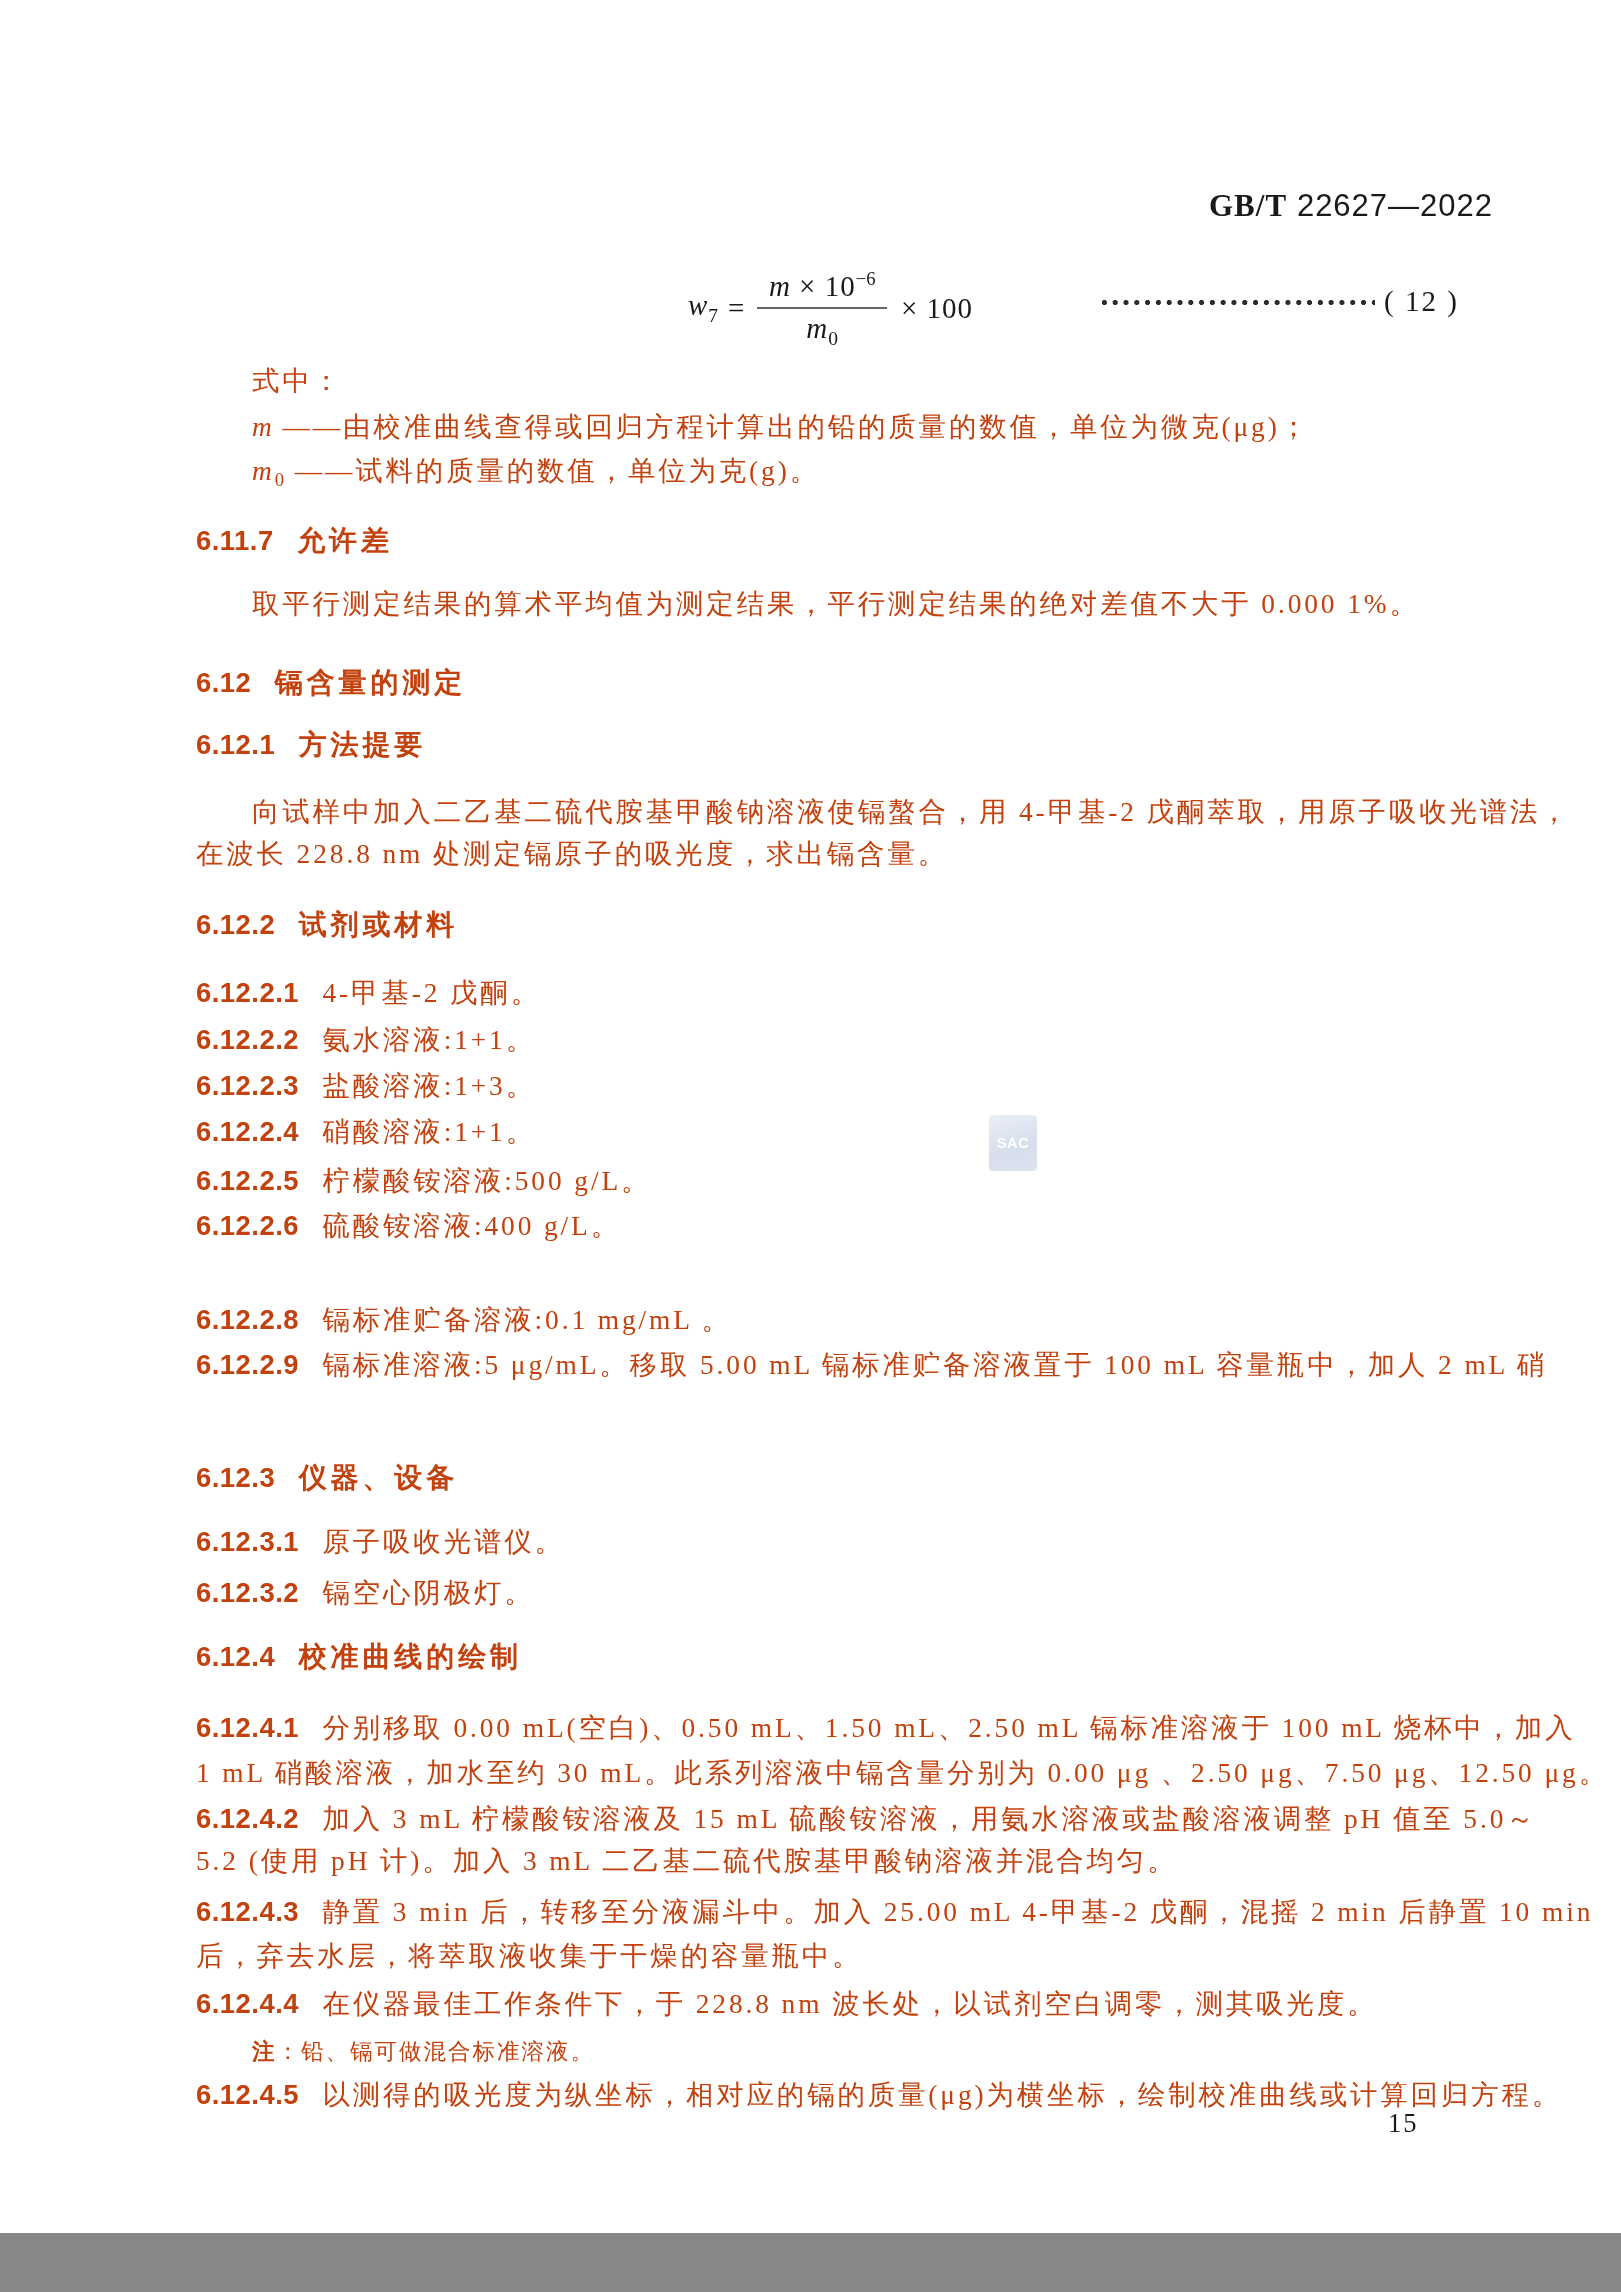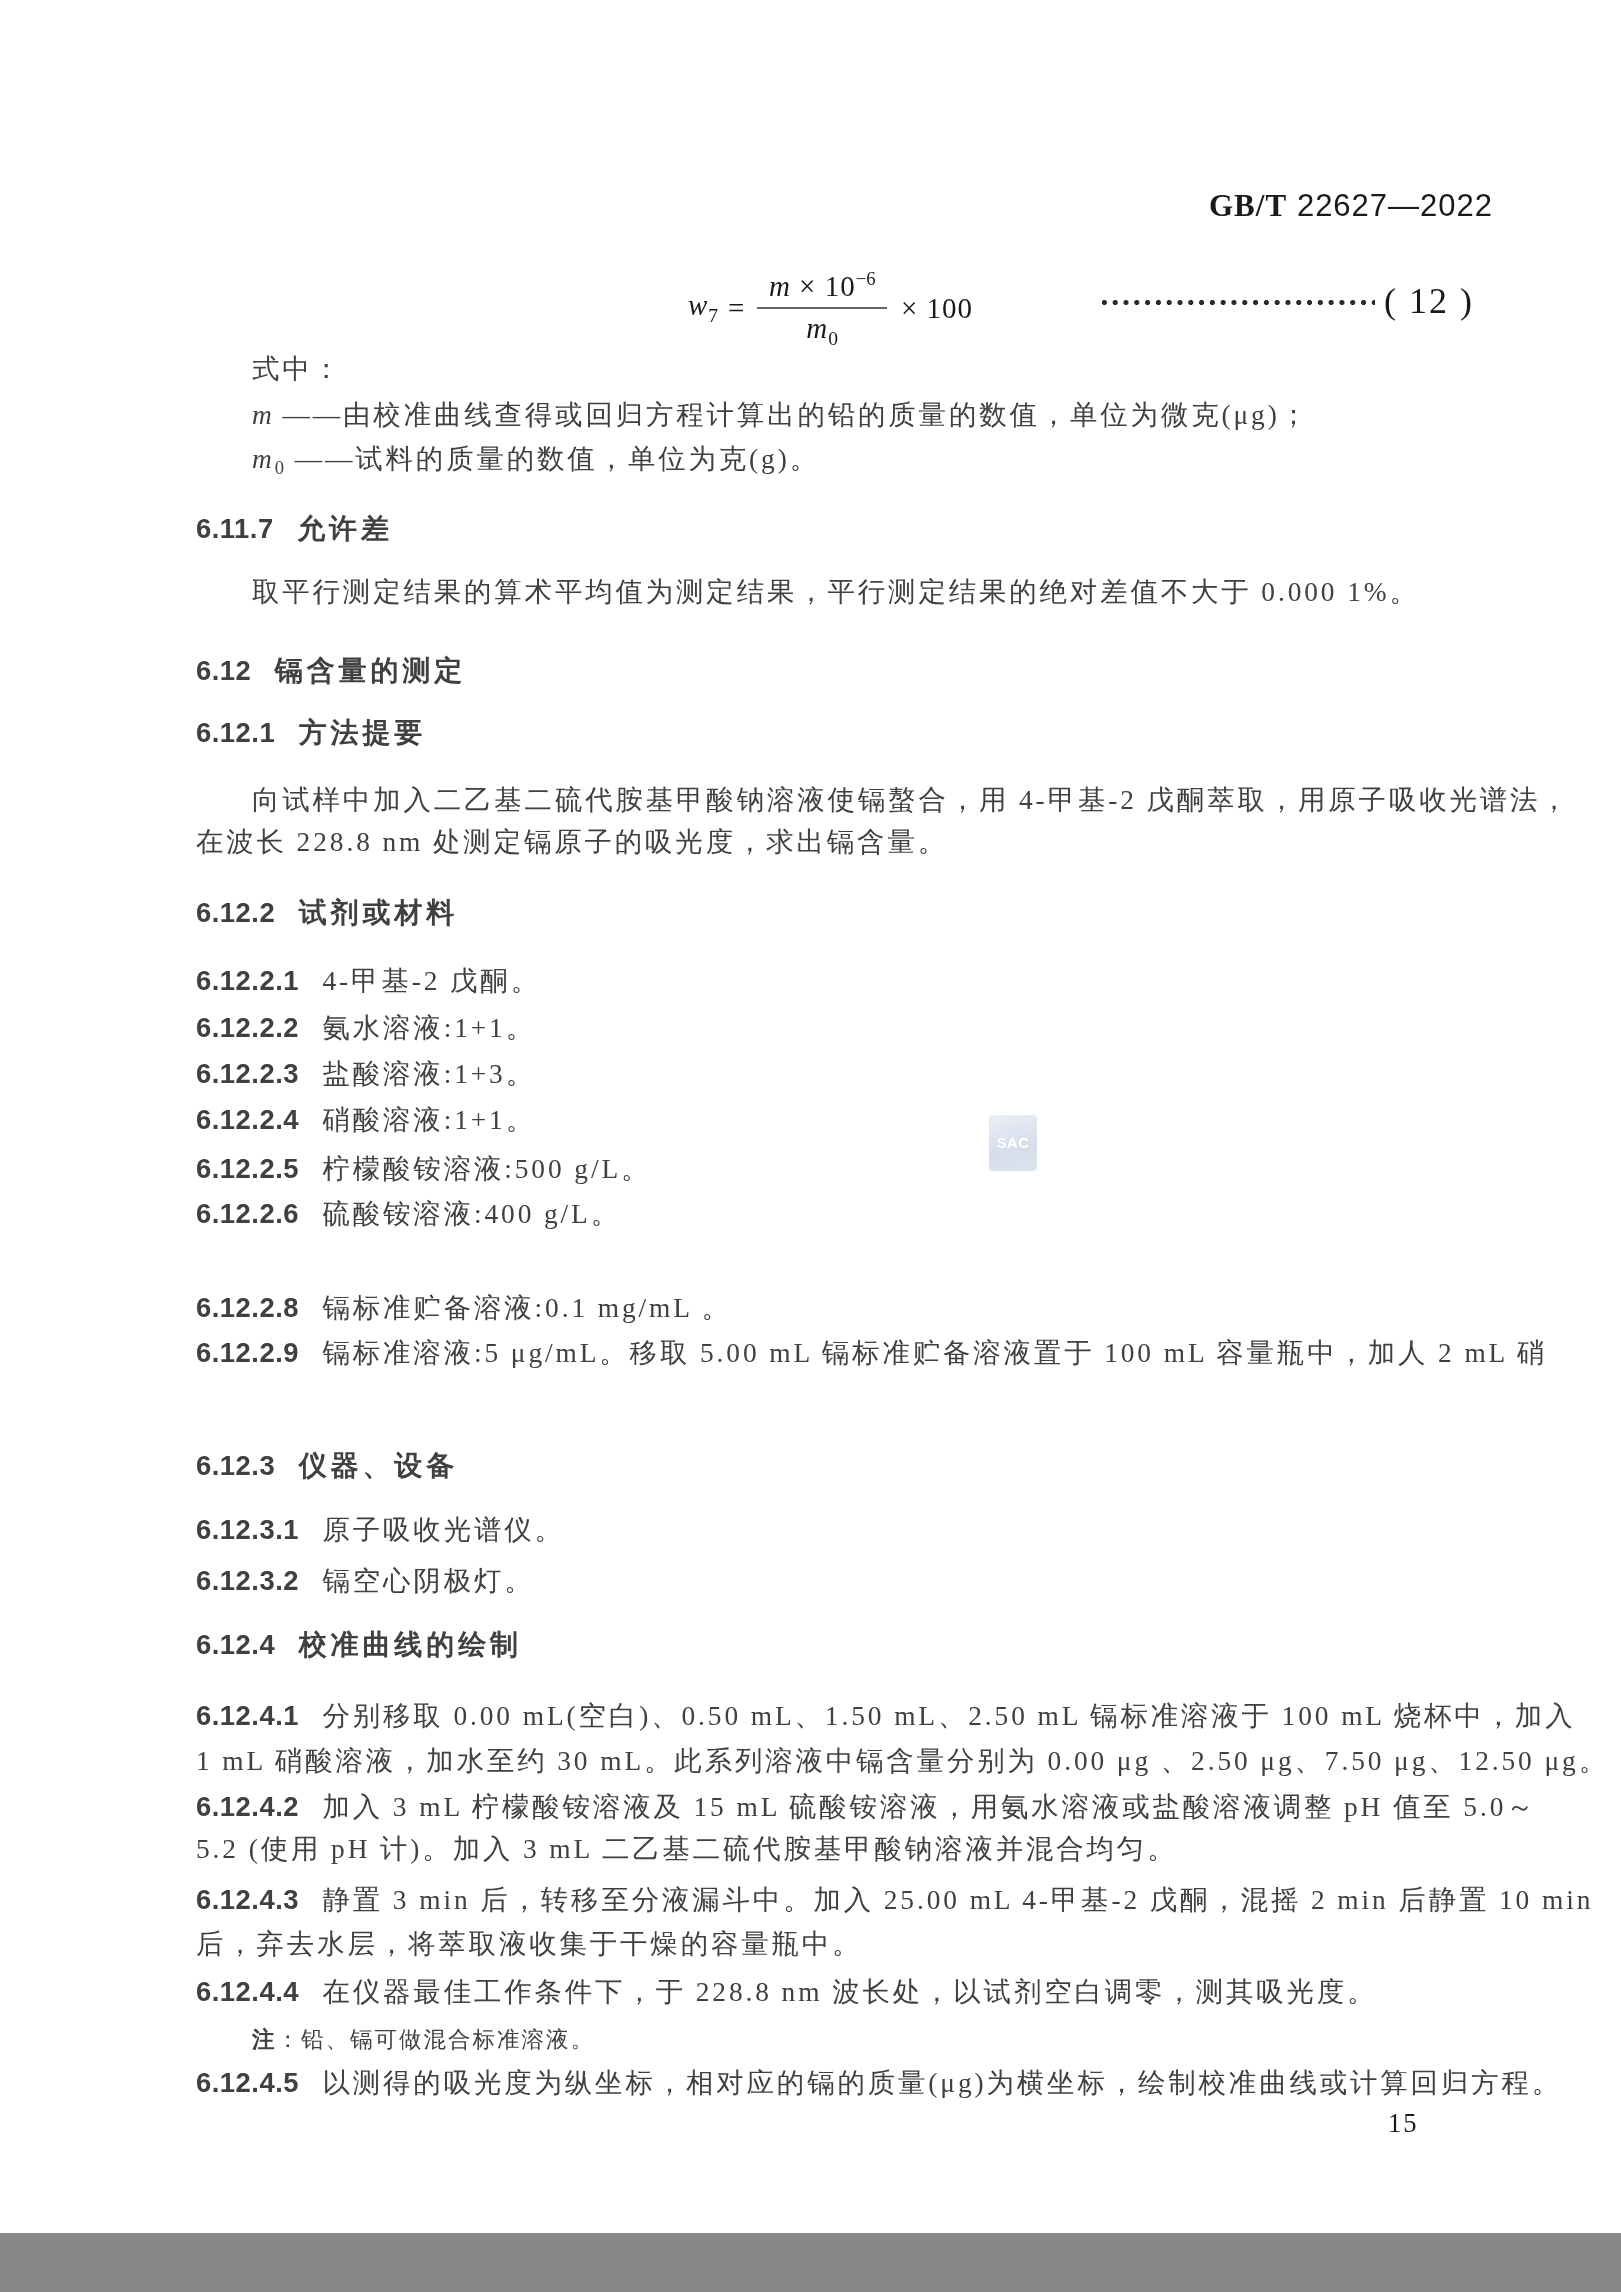--- a/index.html
+++ b/index.html
@@ -11,21 +11,22 @@
     overflow:hidden;
     font-family:"Liberation Serif","DejaVu Serif",serif;
     color:#1a1a1a;
   }
   .line {
     position:absolute;
     white-space:nowrap;
     height:45px; line-height:45px;
     font-size:27.4px;
     letter-spacing:2.9px;
-    color:#404040;
+    color:#c2410c;
+    margin-top:12px;
   }
   .at-margin { left:196px; }
   .indented  { left:252px; }
   .clause-no {
     font-family:"Liberation Sans","DejaVu Sans",sans-serif;
     font-weight:700;
     letter-spacing:0.5px;
     margin-right:23.5px;
     font-size:27.4px;
   }
@@ -61,21 +62,21 @@
   .frac-num sup { font-size:18.6px; letter-spacing:0; }
   .frac-den { line-height:31px; padding-top:4px; }
   .f-mult { margin-left:13.7px; }
   .dotted-leader {
     position:absolute; top:298px; left:1099px; width:276px; height:8.8px;
     background-image:radial-gradient(circle, #2b2b2b 2.4px, rgba(0,0,0,0) 2.8px);
     background-size:10.8px 8.8px; background-position:0 50%; background-repeat:repeat-x;
   }
   .eq-no {
     position:absolute; top:279px; left:1384px;
-    height:45px; line-height:45px; font-size:36px; letter-spacing:2px; white-space:nowrap;
+    height:45px; line-height:45px; font-size:29px; letter-spacing:2px; white-space:nowrap;
   }
   .where-item i.sym { font-style:italic; font-size:27.4px; }
   .where-item sub { font-size:18.6px; }
   .where-item .desc { margin-left:7.8px; }
   .note-line { font-size:22.5px; letter-spacing:2px; height:39px; line-height:39px; }
   .note-label { font-family:"Liberation Sans","DejaVu Sans",sans-serif; font-weight:700; }
   .page-number {
     position:absolute; top:2101px; left:1388px;
     height:45px; line-height:45px; font-size:26.5px; letter-spacing:2px;
   }

